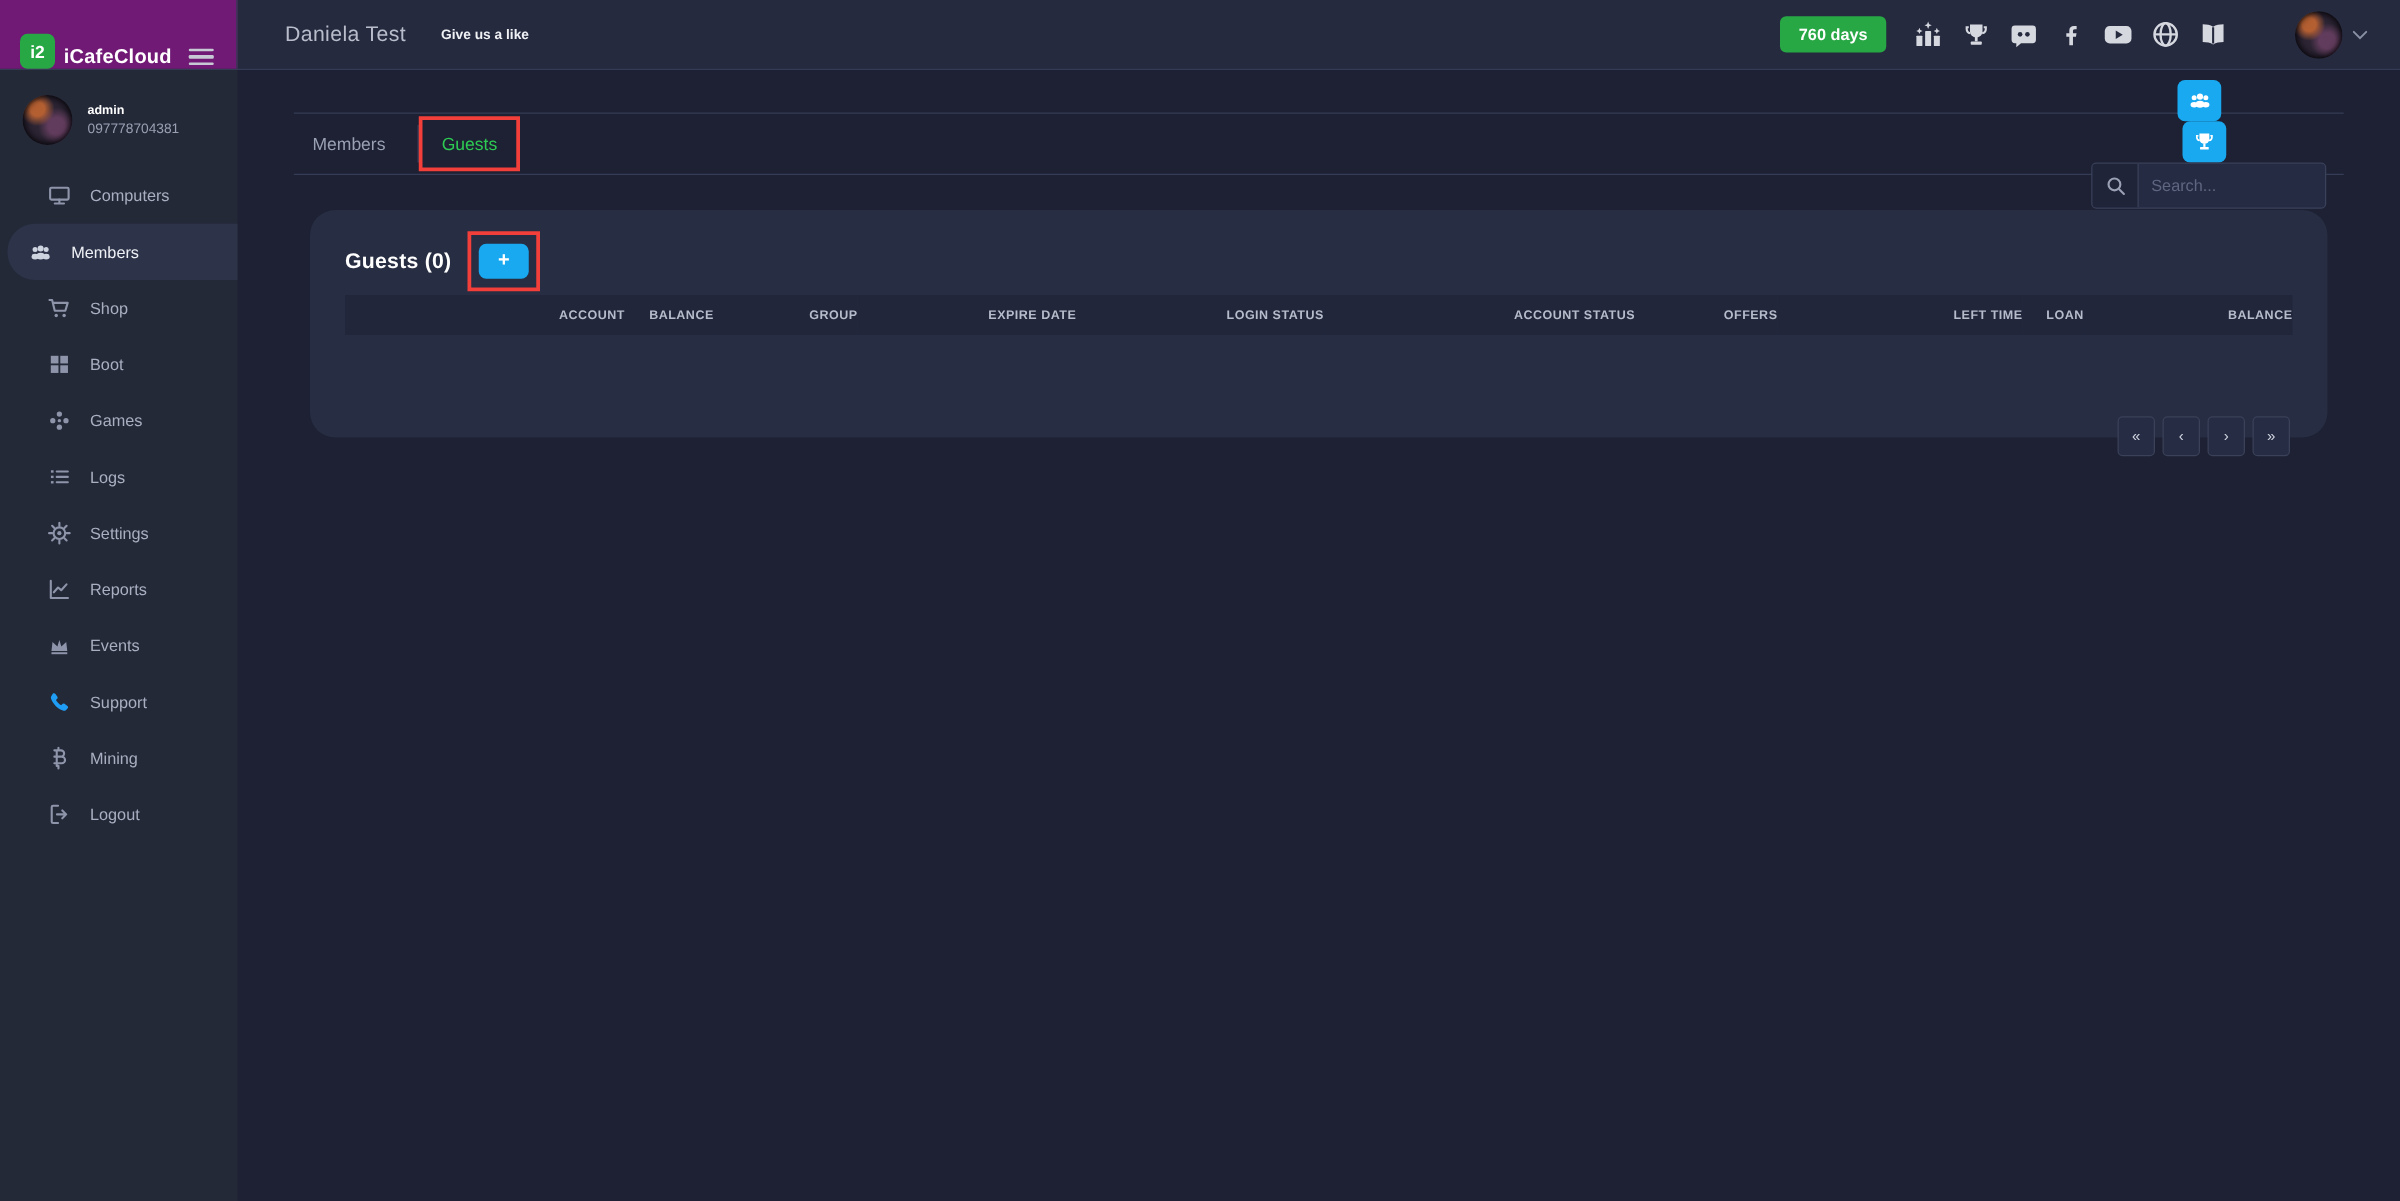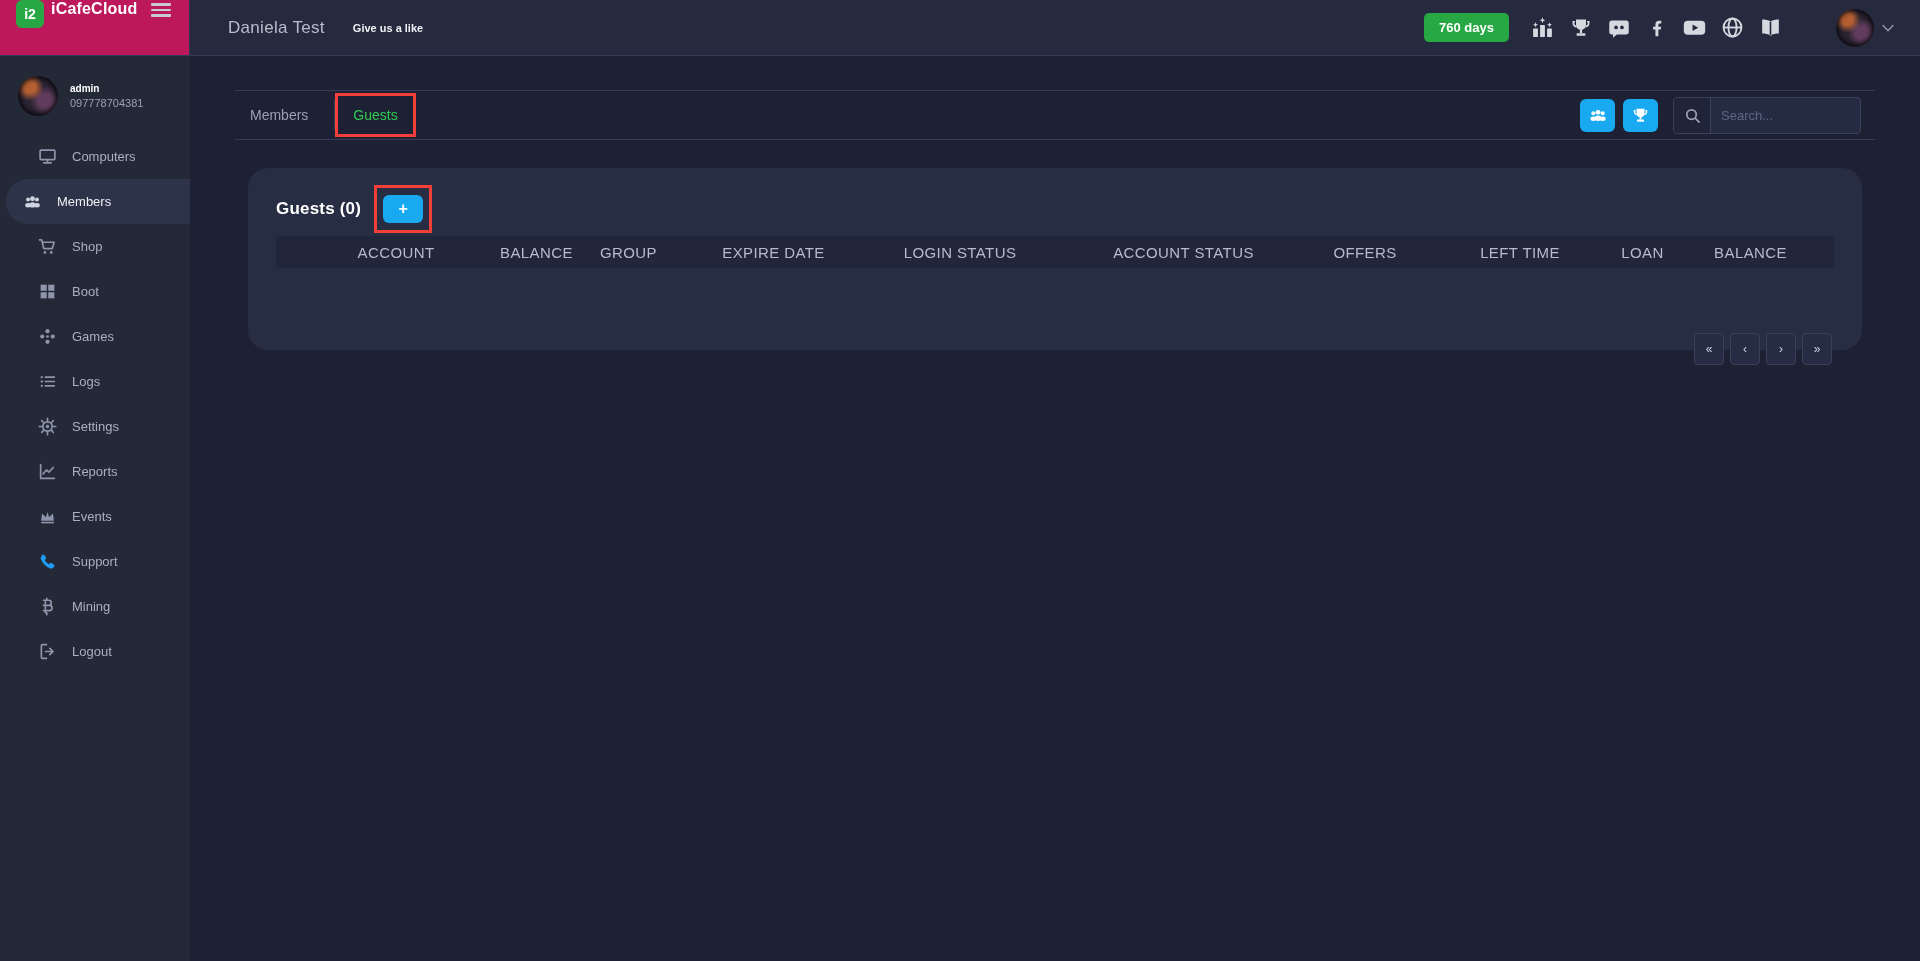--- a/index.html
+++ b/index.html
@@ -13,24 +13,24 @@
 
   
   .topbar {
     height:56px; flex:0 0 56px;
     background:#252a3e;
     border-bottom:1px solid #343b55;
     display:flex; align-items:center;
   }
   .brand {
     width:190px; flex:0 0 190px; height:100%;
-    display:flex; align-items:flex-start;
+    display:flex; align-items:flex-end;
     padding:0 18px 0 16px;
     border-right:1px solid #323950;
-    background:#be185d;
+    background:#701a75;
   }
   .logo-badge {
     width:28px; height:28px; border-radius:6px;
     background:#27a844; color:#ffffff;
     font-weight:bold; font-size:14px;
     display:flex; align-items:center; justify-content:center;
     margin-right:7px;
   }
   .logo-text { color:#ffffff; font-size:16px; font-weight:bold; letter-spacing:.2px; }
   .hamburger { margin-left:auto; width:20px; cursor:pointer; }
@@ -98,21 +98,21 @@
   .tab { font-size:14px; cursor:pointer; }
   .tab-members { color:#9aa1b3; padding-right:26px; }
   .tab-divider { width:1px; height:30px; background:#3a415a; }
   .tab-guests-wrap { position:relative; padding:0 18px; }
   .tab-guests { color:#2ecb53; }
   .annotation-box {
     position:absolute; border:3px solid #f23f3a; pointer-events:none;
   }
   .guests-annotation { inset:-14px 0; }
 
-  .toolbar-right { margin-left:auto; display:flex; align-items:center; }
+  .toolbar-right { margin-left:auto; display:flex; align-items:center;flex-direction:column; }
   .icon-btn {
     width:35px; height:33px; border:none; border-radius:6px;
     background:#18a9f0; color:#fff; cursor:pointer;
     display:flex; align-items:center; justify-content:center;
   }
   .icon-btn + .icon-btn { margin-left:8px; }
   .searchbox {
     margin-left:15px; width:188px; height:37px;
     background:#252b43; border:1px solid #3a415a; border-radius:4px;
     display:flex; align-items:center; overflow:hidden;
@@ -141,22 +141,22 @@
     width:40px; height:28px; border:none; border-radius:6px;
     background:#18a9f0; color:#ffffff; font-size:16px; font-weight:bold;
     cursor:pointer; display:flex; align-items:center; justify-content:center;
     font-family:inherit;
   }
   .add-annotation { inset:-10px -9px; }
 
   table { width:100%; border-collapse:collapse; table-layout:fixed; margin-top:12px; }
   thead tr { background:#21263b; height:32px; }
   th {
-    color:#b6bcca; font-size:15px; font-weight:normal;
-    text-align:center; letter-spacing:.4px; white-space:nowrap;
+    color:#b6bcca; font-size:10px; font-weight:bold;
+    text-align:right; letter-spacing:.4px; white-space:nowrap;
   }
   th:first-child { padding-left:16px; }
 
   .table-empty-space { height:65px; }
 
   .pagination { display:flex; justify-content:flex-end; gap:6px; padding-right:2px; }
   .page-btn {
     width:30px; height:32px;
     background:#262c44; border:1px solid #3a4158; border-radius:4px;
     color:#cfd3de; font-size:12px; cursor:pointer; font-family:inherit;

